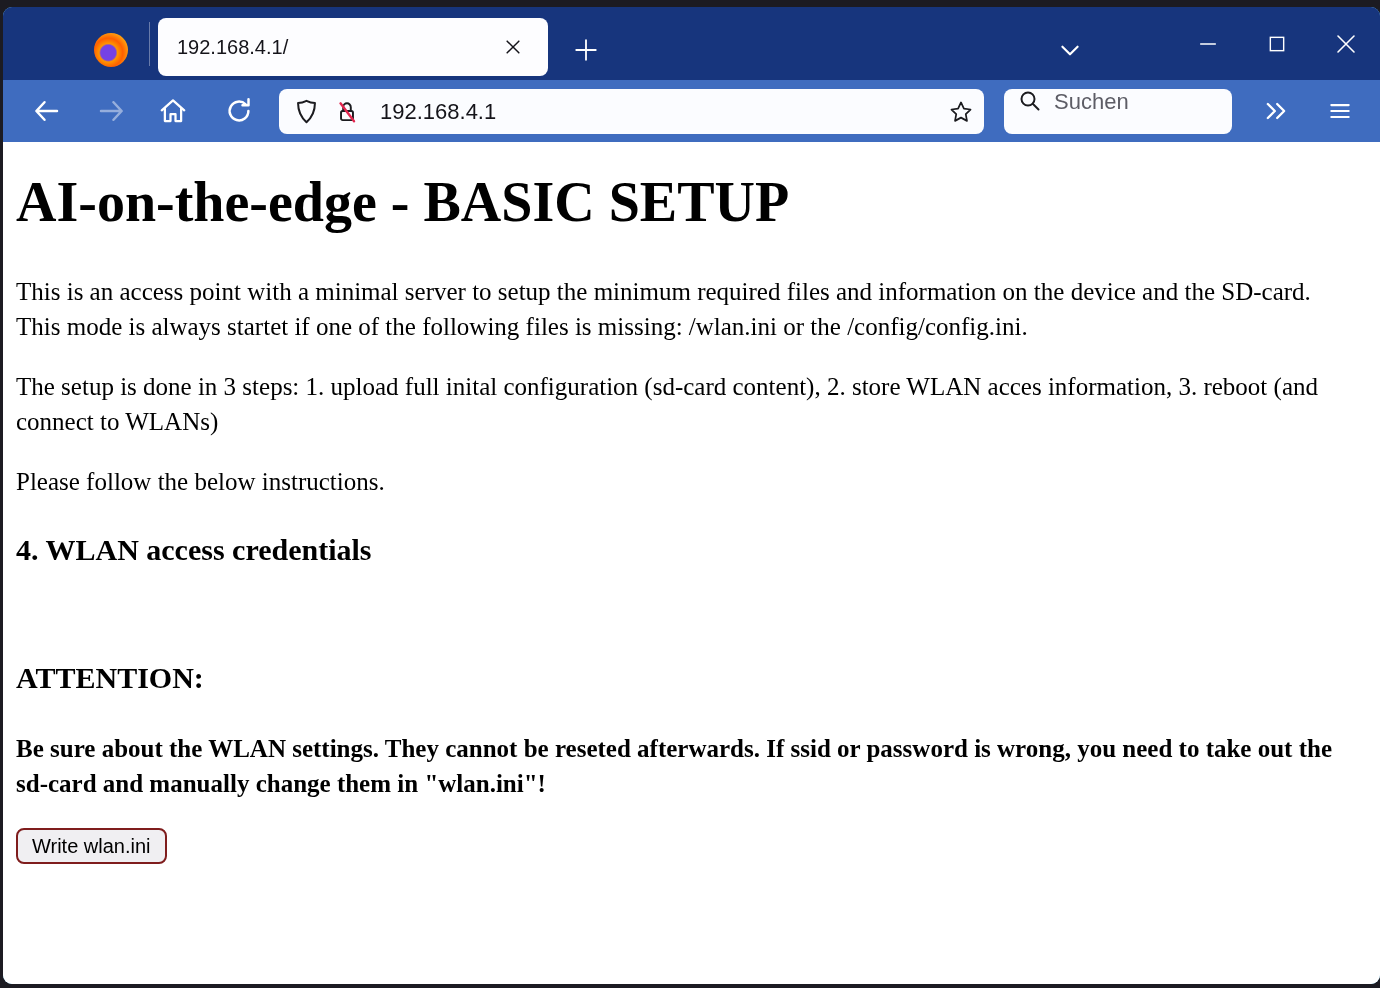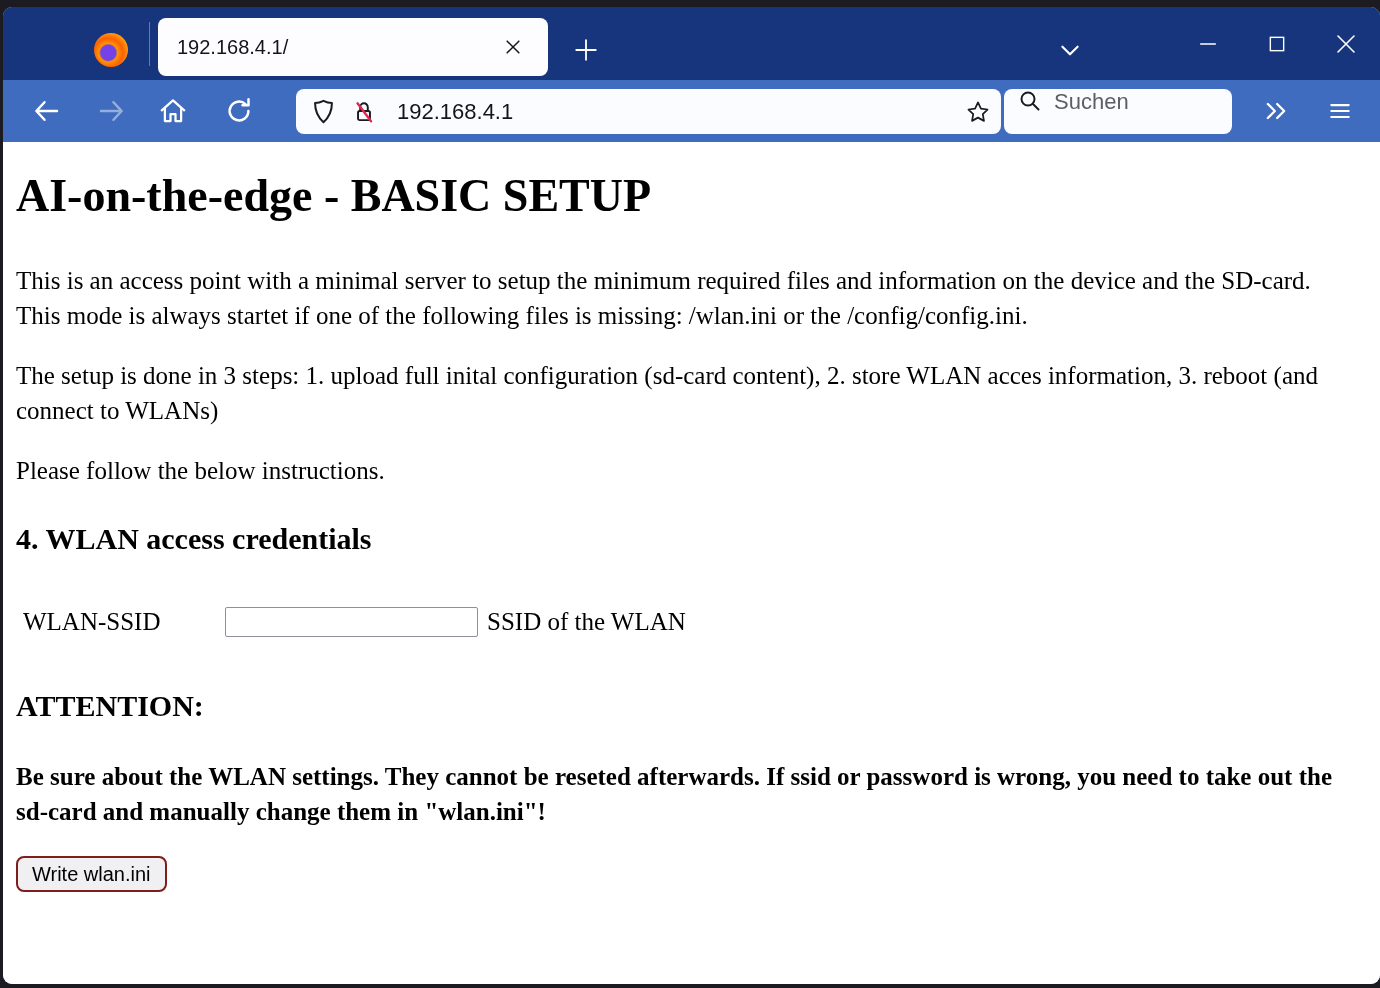--- a/index.html
+++ b/index.html
@@ -27,35 +27,35 @@
   .win-btn { width:69px; height:73px; display:flex; align-items:center; justify-content:center; }
 
   
   .toolbar { position:relative; height:62px; background:#3f6cbf; flex:0 0 auto; }
   .tool-btn { position:absolute; top:50%; transform:translate(-50%,-50%);
               display:flex; align-items:center; justify-content:center; width:40px; height:40px; }
   .tool-back    { left:44px; }
   .tool-forward { left:108px; opacity:.45; }
   .tool-home    { left:170px; }
   .tool-reload  { left:236px; }
-  .urlbar { position:absolute; left:293px; top:9px; width:705px; height:45px; background:#fbfcff;
+  .urlbar { position:absolute; left:276px; top:9px; width:705px; height:45px; background:#fbfcff;
             border-radius:8px; display:flex; align-items:center; padding:0 10px 0 14px; }
   .urlbar .icon-gap { margin-right:14px; display:flex; align-items:center; }
   .url-text { font-size:22px; color:#15141a; flex:1 1 auto; margin-left:6px; }
   .searchbar { position:absolute; left:1001px; top:9px; width:228px; height:45px; background:#fbfcff;
                border-radius:8px; display:flex; align-items:flex-start; padding:0 12px 0 14px; }
   .search-placeholder { font-size:22px; color:#5d5d66; margin-left:12px; }
   .tool-overflow { left:1273px; }
   .tool-menu { left:1337px; }
 
   
   .content { flex:1 1 auto; background:#fff; overflow:hidden;
              font-family:"Liberation Serif", serif; font-size:25px; color:#000;
              padding:0 24px 0 13px; }
-  .content h1 { font-size:46px; line-height:1.15; font-weight:bold; margin:28px 0 40px; }
+  .content h1 { font-size:56px; line-height:1.15; font-weight:bold; margin:28px 0 40px; }
   .content p  { margin:25px 0; line-height:35px; }
   .content h3 { font-size:30px; font-weight:bold; margin:34px 0 24px; }
   .wlan-table { border-collapse:separate; border-spacing:2px; margin-top:46px; }
   .wlan-table td { padding:2px 5px; font-size:25px; vertical-align:middle; }
   .wlan-table td.lbl { width:205px; }
   .wlan-table td.inp { width:255px; padding:2px 0; }
   .wlan-table input { width:253px; height:30px; border:1px solid #8f8f9d; border-radius:2px;
                       background:#fff; font-family:"Liberation Sans", sans-serif; font-size:18px; padding:0 7px; }
   .attention-head { margin-top:48px !important; }
   .warn { font-weight:bold; margin:36px 0 27px !important; }
@@ -186,25 +186,20 @@
     <h1>AI-on-the-edge - BASIC SETUP</h1>
 
     <p>This is an access point with a minimal server to setup the minimum required files and information on the device and the SD-card. This mode is always startet if one of the following files is missing: /wlan.ini or the /config/config.ini.</p>
     <p>The setup is done in 3 steps: 1. upload full inital configuration (sd-card content), 2. store WLAN acces information, 3. reboot (and connect to WLANs)</p>
     <p>Please follow the below instructions.</p>
 
     <h3>4. WLAN access credentials</h3>
 
     <table class="wlan-table">
       <tbody>
-          <tr>
-        <td class="lbl">WLAN-SSID</td>
-        <td class="inp"><input type="text" value="" style=""></td>
-        <td>SSID of the WLAN</td>
-      </tr>
     </tbody>
       </table>
 
     <h3 class="attention-head">ATTENTION:</h3>
 
     <p class="warn">Be sure about the WLAN settings. They cannot be reseted afterwards. If ssid or password is wrong, you need to take out the sd-card and manually change them in "wlan.ini"!</p>
 
     <button class="write-btn">Write wlan.ini</button>
   </div>
 

